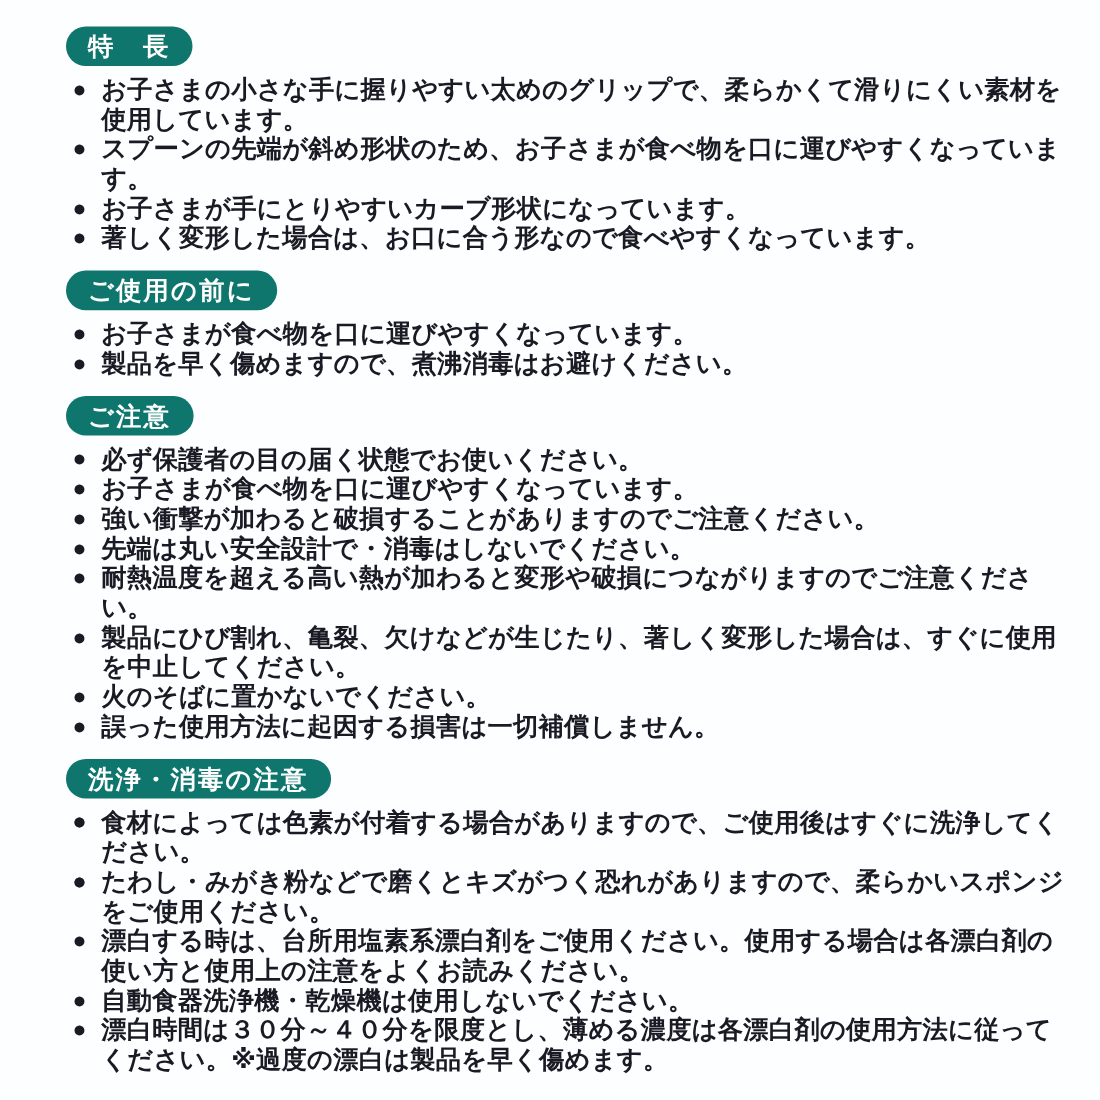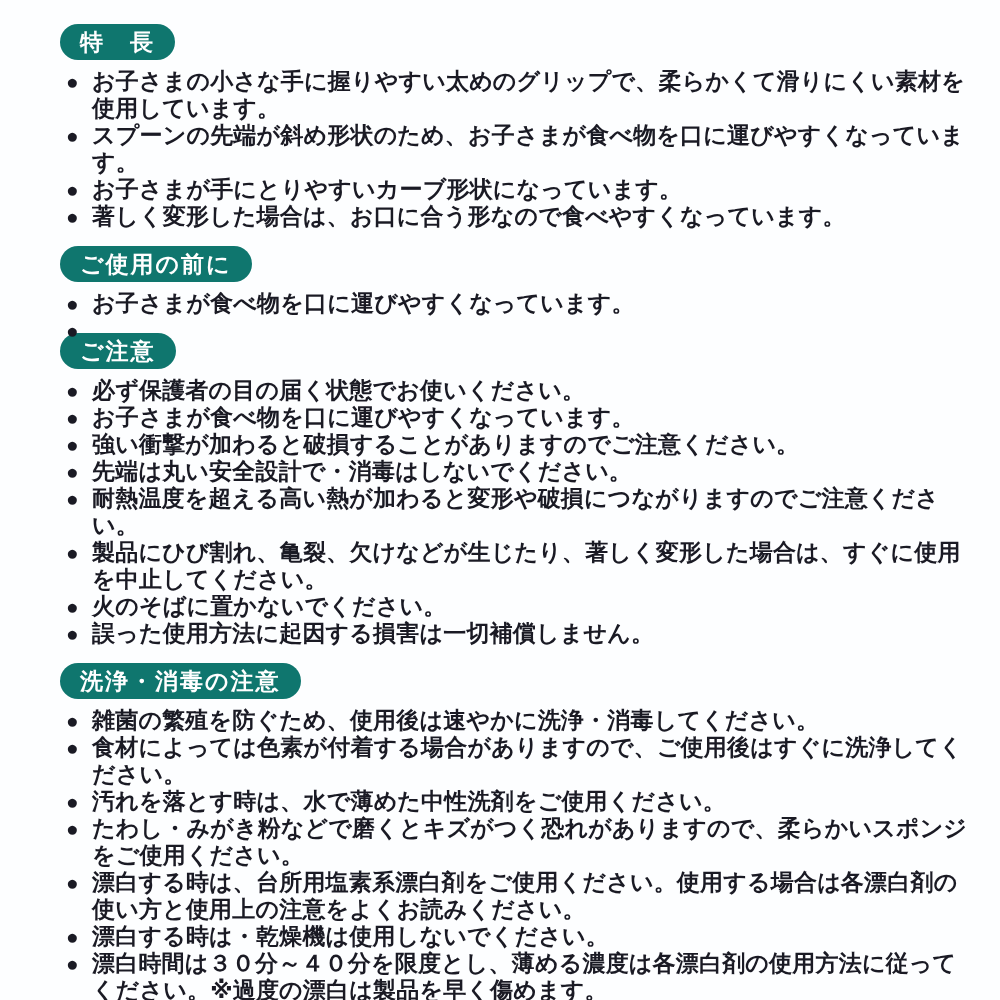--- a/index.html
+++ b/index.html
@@ -71,45 +71,45 @@
       <li><span class="blt">●</span><span>スプーンの先端が斜め形状のため、お子さまが食べ物を口に運びやすくなっています。</span></li>
       <li><span class="blt">●</span><span>お子さまが手にとりやすいカーブ形状になっています。</span></li>
       <li><span class="blt">●</span><span>著しく変形した場合は、お口に合う形なので食べやすくなっています。</span></li>
     </ul>
   </div>
 
   <div class="section">
     <div class="badge">ご使用の前に</div>
     <ul class="bullets">
       <li><span class="blt">●</span><span>お子さまが食べ物を口に運びやすくなっています。</span></li>
-      <li><span class="blt">●</span></li>
+      <li><span class="blt">●</span><span>製品を早く傷めますので、煮沸消毒はお避けください。</span></li>
     </ul>
   </div>
 
   <div class="section">
     <div class="badge">ご注意</div>
     <ul class="bullets">
       <li><span class="blt">●</span><span>必ず保護者の目の届く状態でお使いください。</span></li>
       <li><span class="blt">●</span><span>お子さまが食べ物を口に運びやすくなっています。</span></li>
       <li><span class="blt">●</span><span>強い衝撃が加わると破損することがありますのでご注意ください。</span></li>
       <li><span class="blt">●</span><span>先端は丸い安全設計で・消毒はしないでください。</span></li>
       <li><span class="blt">●</span><span>耐熱温度を超える高い熱が加わると変形や破損につながりますのでご注意ください。</span></li>
       <li><span class="blt">●</span><span>製品にひび割れ、亀裂、欠けなどが生じたり、著しく変形した場合は、すぐに使用を中止してください。</span></li>
       <li><span class="blt">●</span><span>火のそばに置かないでください。</span></li>
       <li><span class="blt">●</span><span>誤った使用方法に起因する損害は一切補償しません。</span></li>
     </ul>
   </div>
 
   <div class="section">
     <div class="badge">洗浄・消毒の注意</div>
     <ul class="bullets">
-      <li><span class="blt">●</span><span>雑菌の繁殖を防ぐため、使用後は速やかに洗浄・消毒してください。</span></li>
+      <li><span class="blt">●</span></li>
       <li><span class="blt">●</span><span>食材によっては色素が付着する場合がありますので、ご使用後はすぐに洗浄してください。</span></li>
-      <li><span class="blt">●</span><span>汚れを落とす時は、水で薄めた中性洗剤をご使用ください。</span></li>
+      <li><span class="blt">●</span></li>
       <li><span class="blt">●</span><span>たわし・みがき粉などで磨くとキズがつく恐れがありますので、柔らかいスポンジをご使用ください。</span></li>
       <li><span class="blt">●</span><span>漂白する時は、台所用塩素系漂白剤をご使用ください。使用する場合は各漂白剤の使い方と使用上の注意をよくお読みください。</span></li>
-      <li><span class="blt">●</span><span>漂白する時は・乾燥機は使用しないでください。</span></li>
+      <li><span class="blt">●</span><span>自動食器洗浄機・乾燥機は使用しないでください。</span></li>
       <li><span class="blt">●</span><span>漂白時間は３０分～４０分を限度とし、薄める濃度は各漂白剤の使用方法に従ってください。※過度の漂白は製品を早く傷めます。</span></li>
 
     </ul>
   </div>
 
 </div>
 
 </body></html>

